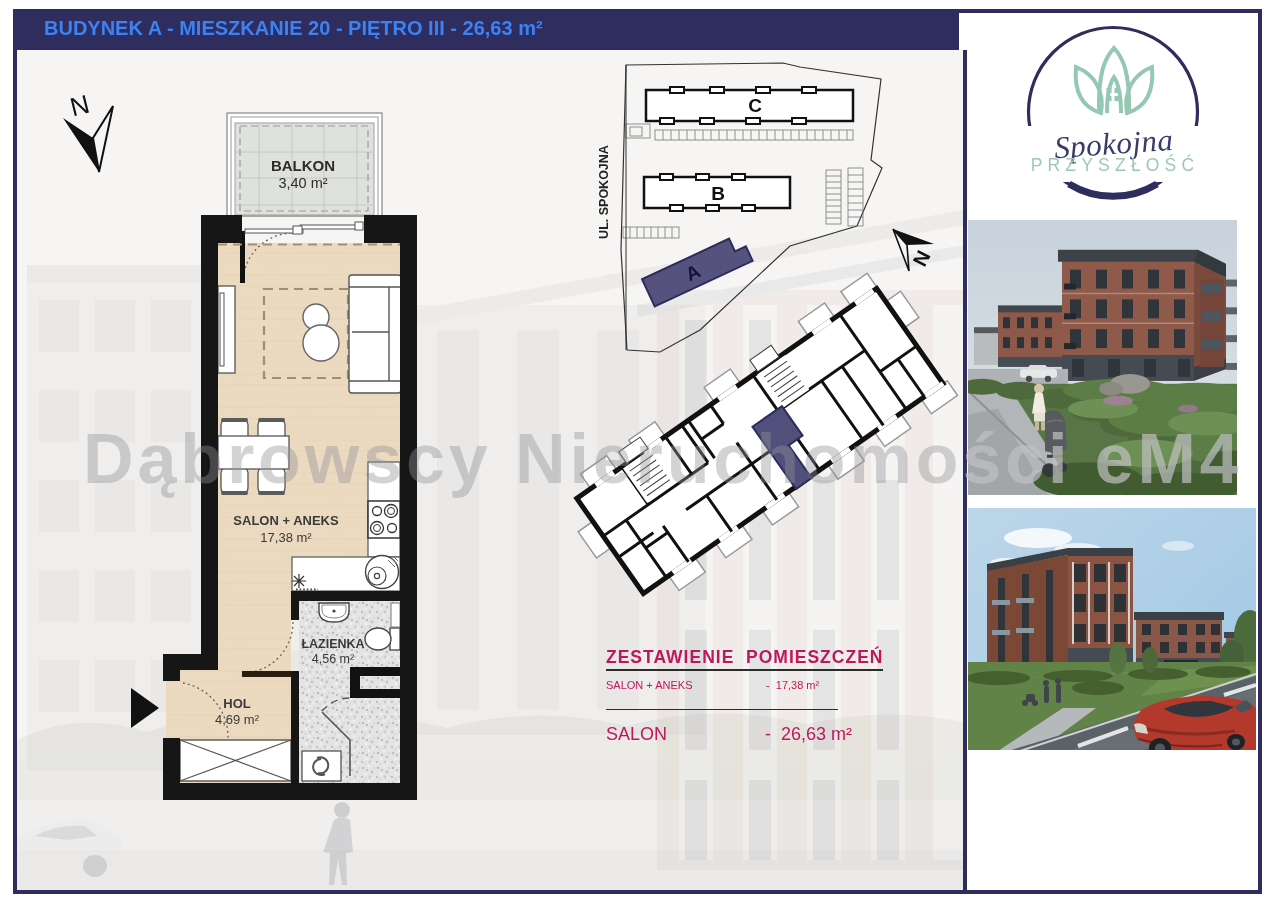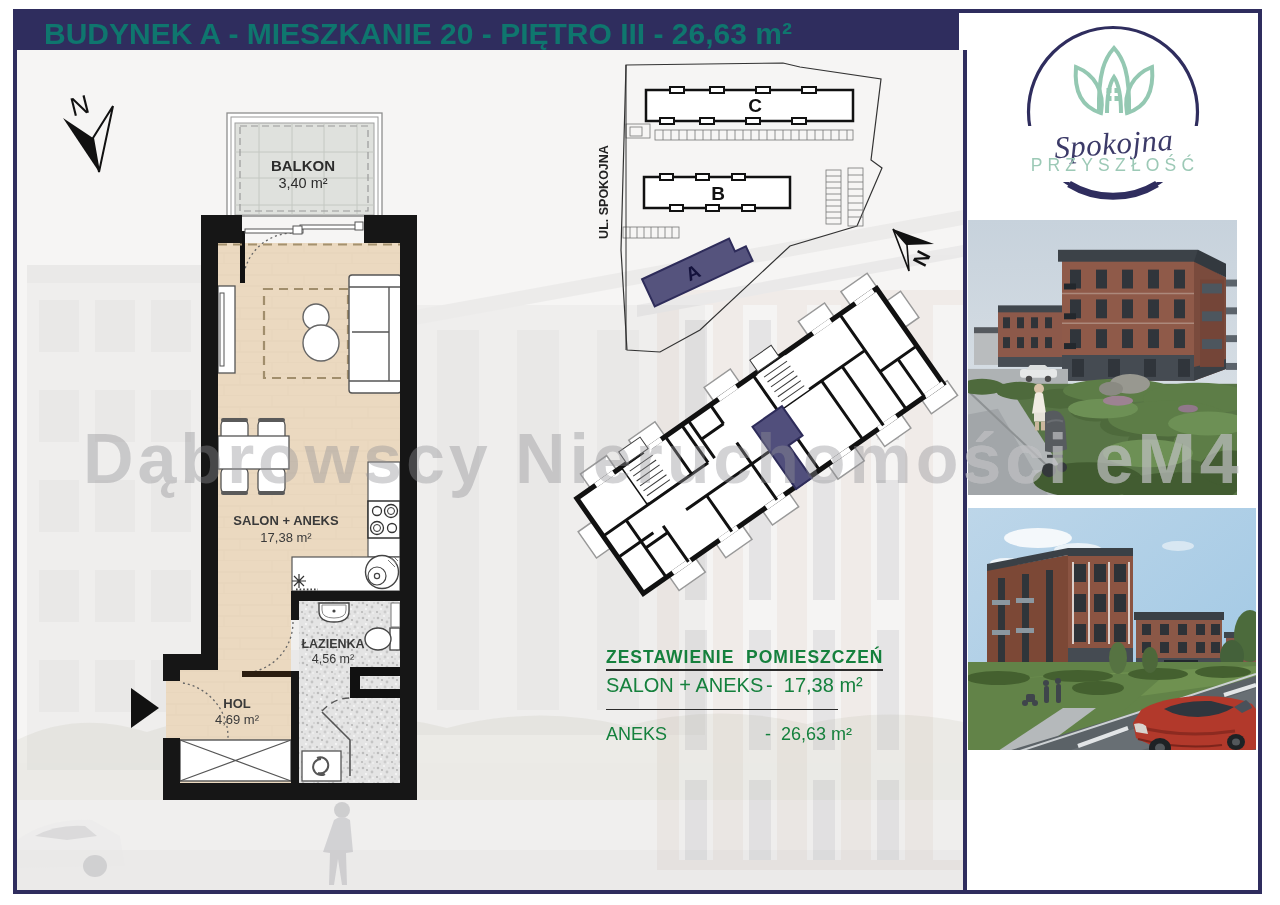--- a/index.html
+++ b/index.html
@@ -106,22 +106,22 @@
       <path d="M0,790 q30,-22 75,-20 l28,16 5,30 -108,2 Z" fill="#e8e8e8"></path>
       <path d="M18,786 q22,-12 50,-10 l12,10 -30,4 Z" fill="#b0b0b6"></path>
       <ellipse cx="78" cy="816" rx="12" ry="11" fill="#9a9aa0"></ellipse>
     </g>
   </svg>
 
   <div class="abs" style="left:13px;top:9px;width:1241px;height:877px;border:4px solid #2f2d5e;"></div>
 
   <div class="abs" style="left:13px;top:9px;width:946px;height:41px;background:#2f2d5e;"></div>
 
-  <div class="abs" style="left:44px;top:17px;width:900px;height:30px;color:#0f766e;
-       font-size:30px;font-weight:700;letter-spacing:0px;">BUDYNEK A - MIESZKANIE 20 - PIĘTRO III - 26,63 m²</div>
+  <div class="abs" style="left:44px;top:17px;width:900px;height:30px;color:#3b82f6;
+       font-size:20px;font-weight:700;letter-spacing:0px;">BUDYNEK A - MIESZKANIE 20 - PIĘTRO III - 26,63 m²</div>
 
   <div class="abs" style="left:963px;top:50px;width:4px;height:840px;background:#2f2d5e;"></div>
 
   <svg class="abs" style="left:0;top:0;" width="520" height="905" viewBox="0 0 520 905">
     <defs>
       <pattern id="wood" width="64" height="33" patternUnits="userSpaceOnUse">
         <rect width="64" height="33" fill="#ebd9c0"></rect>
         <path d="M0,11 H64 M0,22 H64 M0,33 H64" stroke="#e6d4ba" stroke-width="1" fill="none"></path>
         <path d="M16,0 V11 M48,11 V22 M32,22 V33" stroke="#e8d6bc" stroke-width="1"></path>
       </pattern>
@@ -393,27 +393,27 @@
       <g stroke="#3a3a3a" stroke-width="1" fill="#fff">
         <rect x="36" y="-56" width="34" height="42" stroke="none"></rect>
         <path d="M40,-50 h28 M40,-44 h28 M40,-38 h28 M40,-32 h28 M40,-26 h28 M40,-20 h28"></path>
         <rect x="38" y="-72" width="26" height="14"></rect>
       </g>
 
       <path d="M2,-16 L38,-16 L38,20 L21,20 L21,60 L2,60 Z" fill="#514f7c" stroke="#2e2c5a" stroke-width="2"></path>
     </g>
   </svg>
 
-  <div class="abs" style="left:606px;top:647px;width:340px;color:#15803d;">
+  <div class="abs" style="left:606px;top:647px;width:340px;color:#be185d;">
     <div style="font-size:17.5px;font-weight:700;letter-spacing:1px;border-bottom:2px solid #2b2b2b;display:inline-block;padding-bottom:1px;">ZESTAWIENIE&nbsp; POMIESZCZEŃ</div>
-    <div style="margin-top:2px;font-size:20px;line-height:24.3px;">
+    <div style="margin-top:2px;font-size:11px;line-height:24.3px;">
       <div><span style="display:inline-block;width:160px;">SALON + ANEKS</span><span>-&nbsp; 17,38 m²</span></div>
     </div>
     <div style="width:232px;border-top:1.5px solid #2b2b2b;margin-top:12px;"></div>
-    <div style="margin-top:14px;font-size:18px;"><span style="display:inline-block;width:159px;">ANEKS</span><span>-&nbsp; 26,63 m²</span></div>
+    <div style="margin-top:14px;font-size:18px;"><span style="display:inline-block;width:159px;">SALON</span><span>-&nbsp; 26,63 m²</span></div>
   </div>
 
   <svg class="abs" style="left:1010px;top:10px;" width="210" height="210" viewBox="0 0 210 210">
     <circle cx="103" cy="102" r="84.5" fill="none" stroke="#2f2d5e" stroke-width="3.2"></circle>
     <rect x="12" y="116" width="186" height="56" fill="#fff"></rect>
     <path d="M59,174 A84.5,84.5 0 0 0 147,174" fill="none" stroke="#2f2d5e" stroke-width="7"></path>
 
     <g fill="none" stroke="#94c8b2" stroke-width="4">
       <path d="M89,103 C88,62 95,48 104,38 C113,48 120,62 119,103"></path>
       <path d="M97,103 C97,84 100,73 104,67 C108,73 111,84 111,103"></path>

